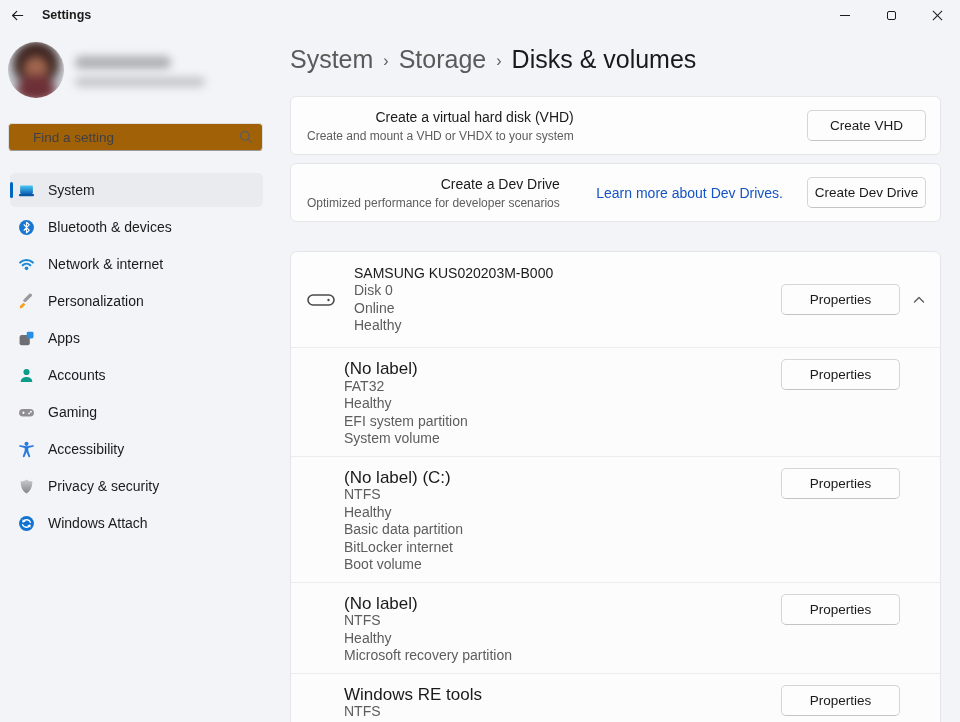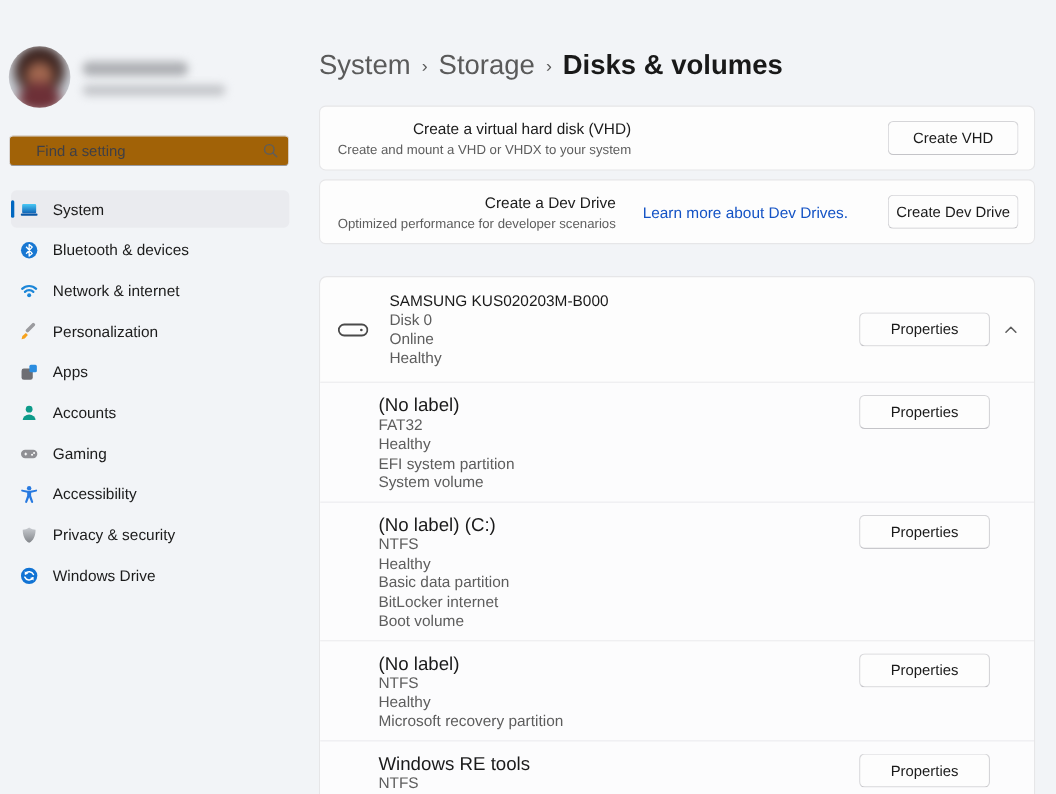--- a/index.html
+++ b/index.html
@@ -59,39 +59,39 @@
   .nav-item.selected { background:#eaebef; }
   .nav-indicator { position:absolute; left:0; top:9px; width:3px; height:16px; border-radius:2px; }
   .nav-icon { width:17px; height:17px; display:flex; align-items:center; justify-content:center; margin-right:13px; flex:0 0 17px; }
   .nav-label { font-size:14px; color:#1b1b1b; white-space:nowrap; }
 
   
   .content { position:absolute; left:290px; top:30px; width:651px; }
   .breadcrumb { margin-top:15px; display:flex; align-items:center; }
   .bc-seg { font-size:25px; color:#5a5a5a; cursor:pointer; }
   .bc-sep { font-size:16px; color:#5a5a5a; padding:0 10px; transform:translateY(1px); }
-  .bc-current { font-size:25px; font-weight:700; color:#191919;text-align:right; }
+  .bc-current { font-size:25px; font-weight:400; color:#191919;text-align:right; }
 
   .card {
     background:#fdfdfd; border:1px solid #e6e6e8; border-radius:6px;
     display:flex; align-items:center; justify-content:space-between;
     height:59px; padding:0 14px 0 16px;
   }
   .card-vhd { margin-top:22px; }
   .card-dev { margin-top:8px; }
   .card-title { font-size:14px; color:#1a1a1a;text-align:right; }
   .card-sub { font-size:12px; color:#5d5d5d; margin-top:4px; }
   .card-right { display:flex; align-items:center; gap:7px; }
 
   .btn {
     min-width:119px; height:31px; padding:0 2px;
     background:#fdfdfd; border:1px solid #d5d5d8; border-bottom-color:#c4c4c8;
     border-radius:5px; font-family:inherit; font-size:13.5px; color:#1a1a1a; cursor:pointer;
   }
-  .link { font-size:14px; text-decoration:none; margin-right:29px; cursor:pointer; white-space:nowrap; }
+  .link { font-size:14px; text-decoration:none; margin-right:17px; cursor:pointer; white-space:nowrap; }
 
   
   .disk-card {
     margin-top:29px; background:#fdfdfd; border:1px solid #e6e6e8;
     border-radius:7px 7px 0 0; overflow:hidden;
   }
   .disk-header { position:relative; height:95px; display:flex; align-items:center; padding-left:16px; cursor:pointer; }
   .disk-icon { margin-right:19px; flex:0 0 28px; }
   .disk-title { font-size:14px; color:#1a1a1a; line-height:17.5px; }
   .disk-line { font-size:14px; color:#5d5d5d; line-height:17.5px; }
@@ -101,20 +101,39 @@
   .volume-row { position:relative; border-top:1px solid #ececee; background:#fcfcfd; padding:12px 0 8px 53px; }
   .vol-title { font-size:17px; color:#1a1a1a; line-height:17.5px; }
   .vol-line { font-size:14px; color:#5d5d5d; line-height:17.5px; }
   .props-btn-vol { position:absolute; right:40px; top:11px; }
 </style>
 </head>
 <body>
 
 <div class="window">
 
+  <div class="titlebar">
+    <button class="back-btn">
+      <svg width="15" height="15" viewBox="0 0 16 16" fill="none" stroke="#1b1b1b" stroke-width="1.3" stroke-linecap="round" stroke-linejoin="round">
+          <path d="M13.5 8 H2.8 M7.2 3.6 L2.8 8 L7.2 12.4"></path>
+        </svg>
+    </button>
+    <span class="tb-title">Settings</span>
+    <div class="win-controls">
+      <button class="wc-btn">
+          <span class="ico-min"></span>
+        </button>
+      <button class="wc-btn">
+          <span class="ico-max"></span>
+        </button>
+      <button class="wc-btn">
+          <span class="ico-close"></span>
+        </button>
+    </div>
+  </div>
 
   <div class="sidebar">
     <div class="profile">
       <div class="avatar">
           <div class="avatar-img"></div>
         </div>
       <div class="name-blur-1"></div>
       <div class="name-blur-2"></div>
     </div>
 
@@ -240,21 +259,21 @@
       <div class="nav-item">
         <span class="nav-icon">
           <svg viewBox="0 0 16 16" width="17" height="17">
               <circle cx="8" cy="8" r="7" fill="#1173d4"></circle>
               <path d="M11.7 6.9 A4 4 0 0 0 4.7 6.3" stroke="#fff" stroke-width="1.3" fill="none" stroke-linecap="round"></path>
               <path d="M4.3 9.1 A4 4 0 0 0 11.3 9.7" stroke="#fff" stroke-width="1.3" fill="none" stroke-linecap="round"></path>
               <path d="M4.1 4 L4.6 7 L7.3 6.2 Z" fill="#fff"></path>
               <path d="M11.9 12 L11.4 9 L8.7 9.8 Z" fill="#fff"></path>
             </svg>
         </span>
-        <span class="nav-label">Windows Drive</span>
+        <span class="nav-label">Windows Attach</span>
       </div>
 
     </div>
   </div>
 
   <div class="content">
 
     <div class="breadcrumb">
       <span class="bc-seg">System</span>
       <span class="bc-sep">›</span>

